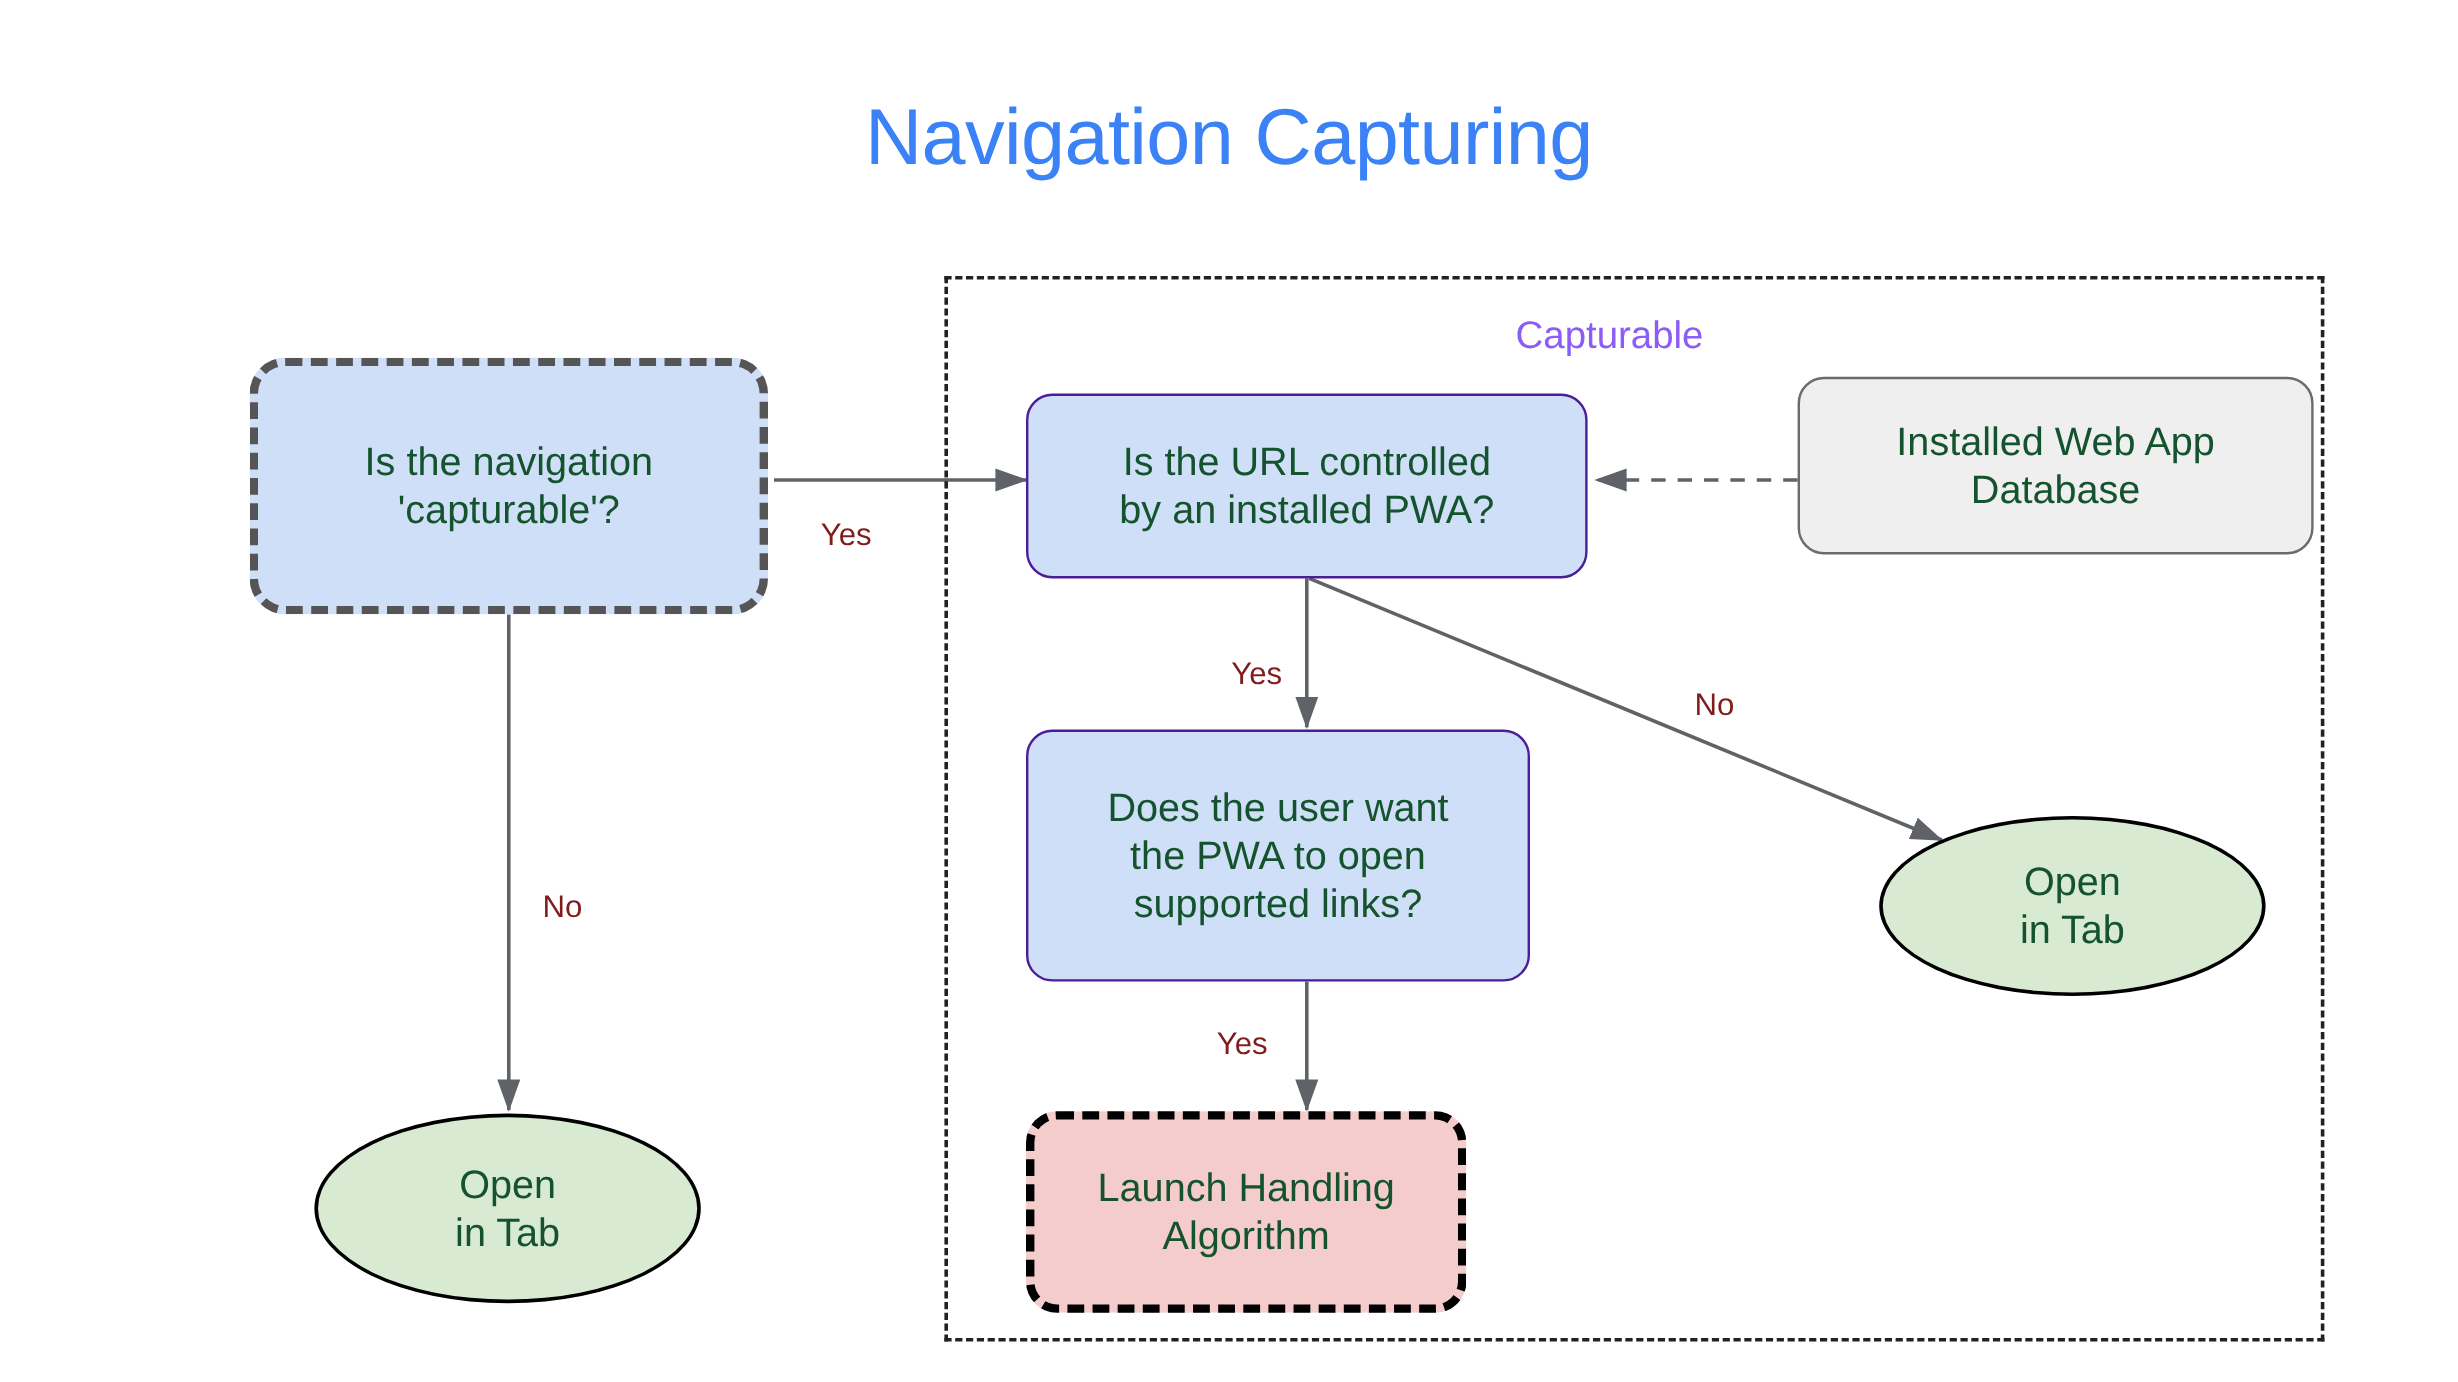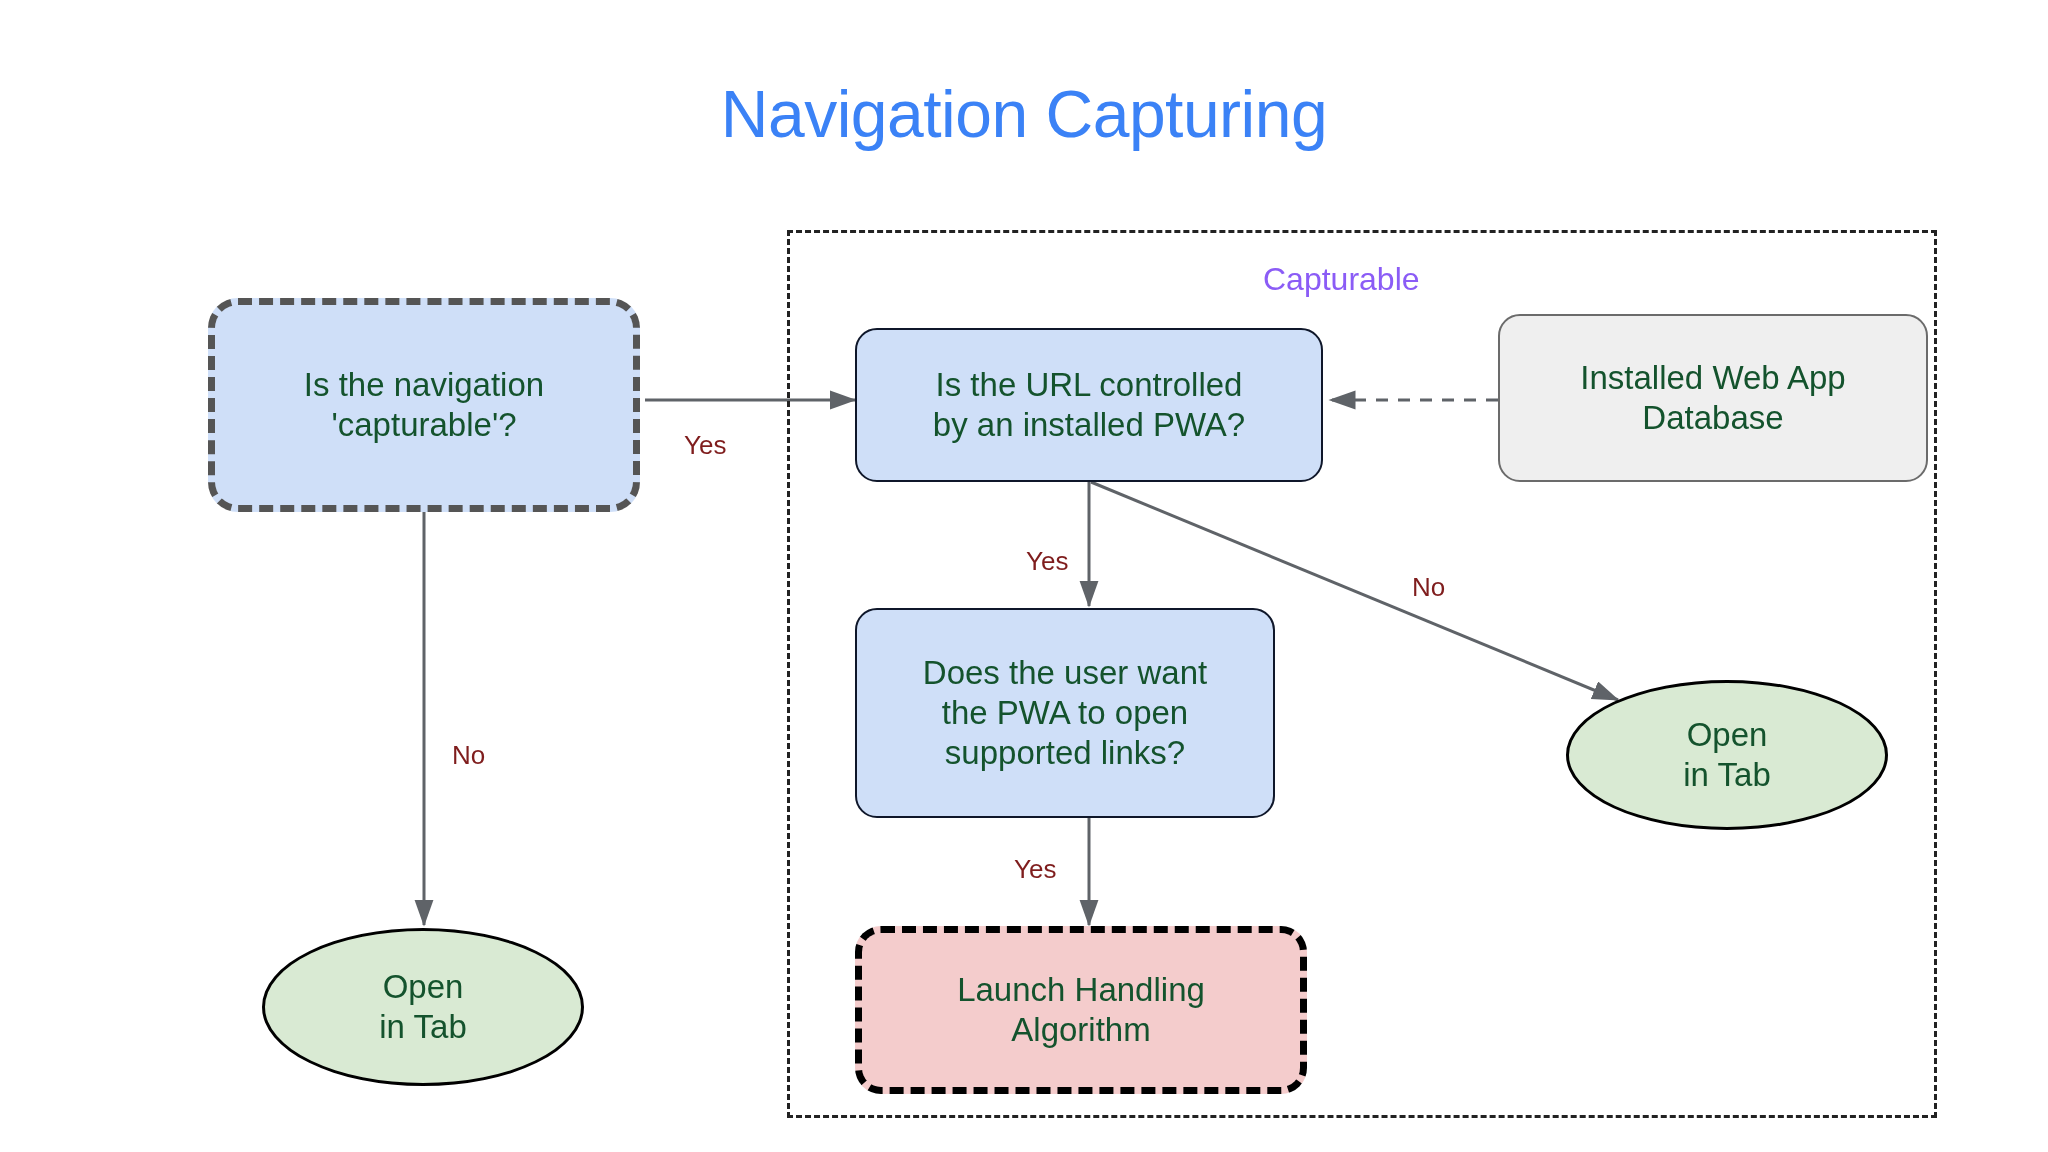--- a/index.html
+++ b/index.html
@@ -73,21 +73,21 @@
     color: #14532d;
     white-space: pre-line;
   }
 
   .node-rounded {
     border-radius: 22px;
   }
 
   .node-blue {
     background: #cfdff8;
-    border: 2px solid #0f172a;
+    border: 2px solid #4c1d95;
   }
   .node-gray {
     background: #efefef;
     border: 2px solid #6b6b6b;
   }
   .node-pink {
     background: #f4cccc;
     border: 7px dashed #000000;
     border-radius: 26px;
   }
@@ -144,28 +144,28 @@
   <div class="group-box" style="left:787px; top:230px; width:1150px; height:888px;"></div>
 
   <div class="group-label" style="left:1263px; top:262px;">Capturable</div>
 
   <div class="node node-dashed-blue" style="left:208px; top:298px; width:432px; height:214px;">Is the navigation
 'capturable'?</div>
 
   <div class="node node-rounded node-blue" style="left:855px; top:328px; width:468px; height:154px;">Is the URL controlled
 by an installed PWA?</div>
 
-  <div class="node node-rounded node-gray" style="left:1498px; top:314px; width:430px; height:168px;">Installed Web App
+  <div class="node node-rounded node-gray" style="left:1498px; top:314px; width:430px; height:148px;">Installed Web App
 Database</div>
 
   <div class="node node-rounded node-blue" style="left:855px; top:608px; width:420px; height:210px;">Does the user want
 the PWA to open
 supported links?</div>
 
-  <div class="node node-pink" style="left:855px; top:926px; width:452px; height:168px;">Launch Handling
+  <div class="node node-pink" style="left:855px; top:926px; width:367px; height:168px;">Launch Handling
 Algorithm</div>
 
   <div class="node node-ellipse" style="left:262px; top:928px; width:322px; height:158px;">Open
 in Tab</div>
 
   <div class="node node-ellipse" style="left:1566px; top:680px; width:322px; height:150px;">Open
 in Tab</div>
 
   <div class="edge-label" style="left:684px; top:432px;">Yes</div>
 

